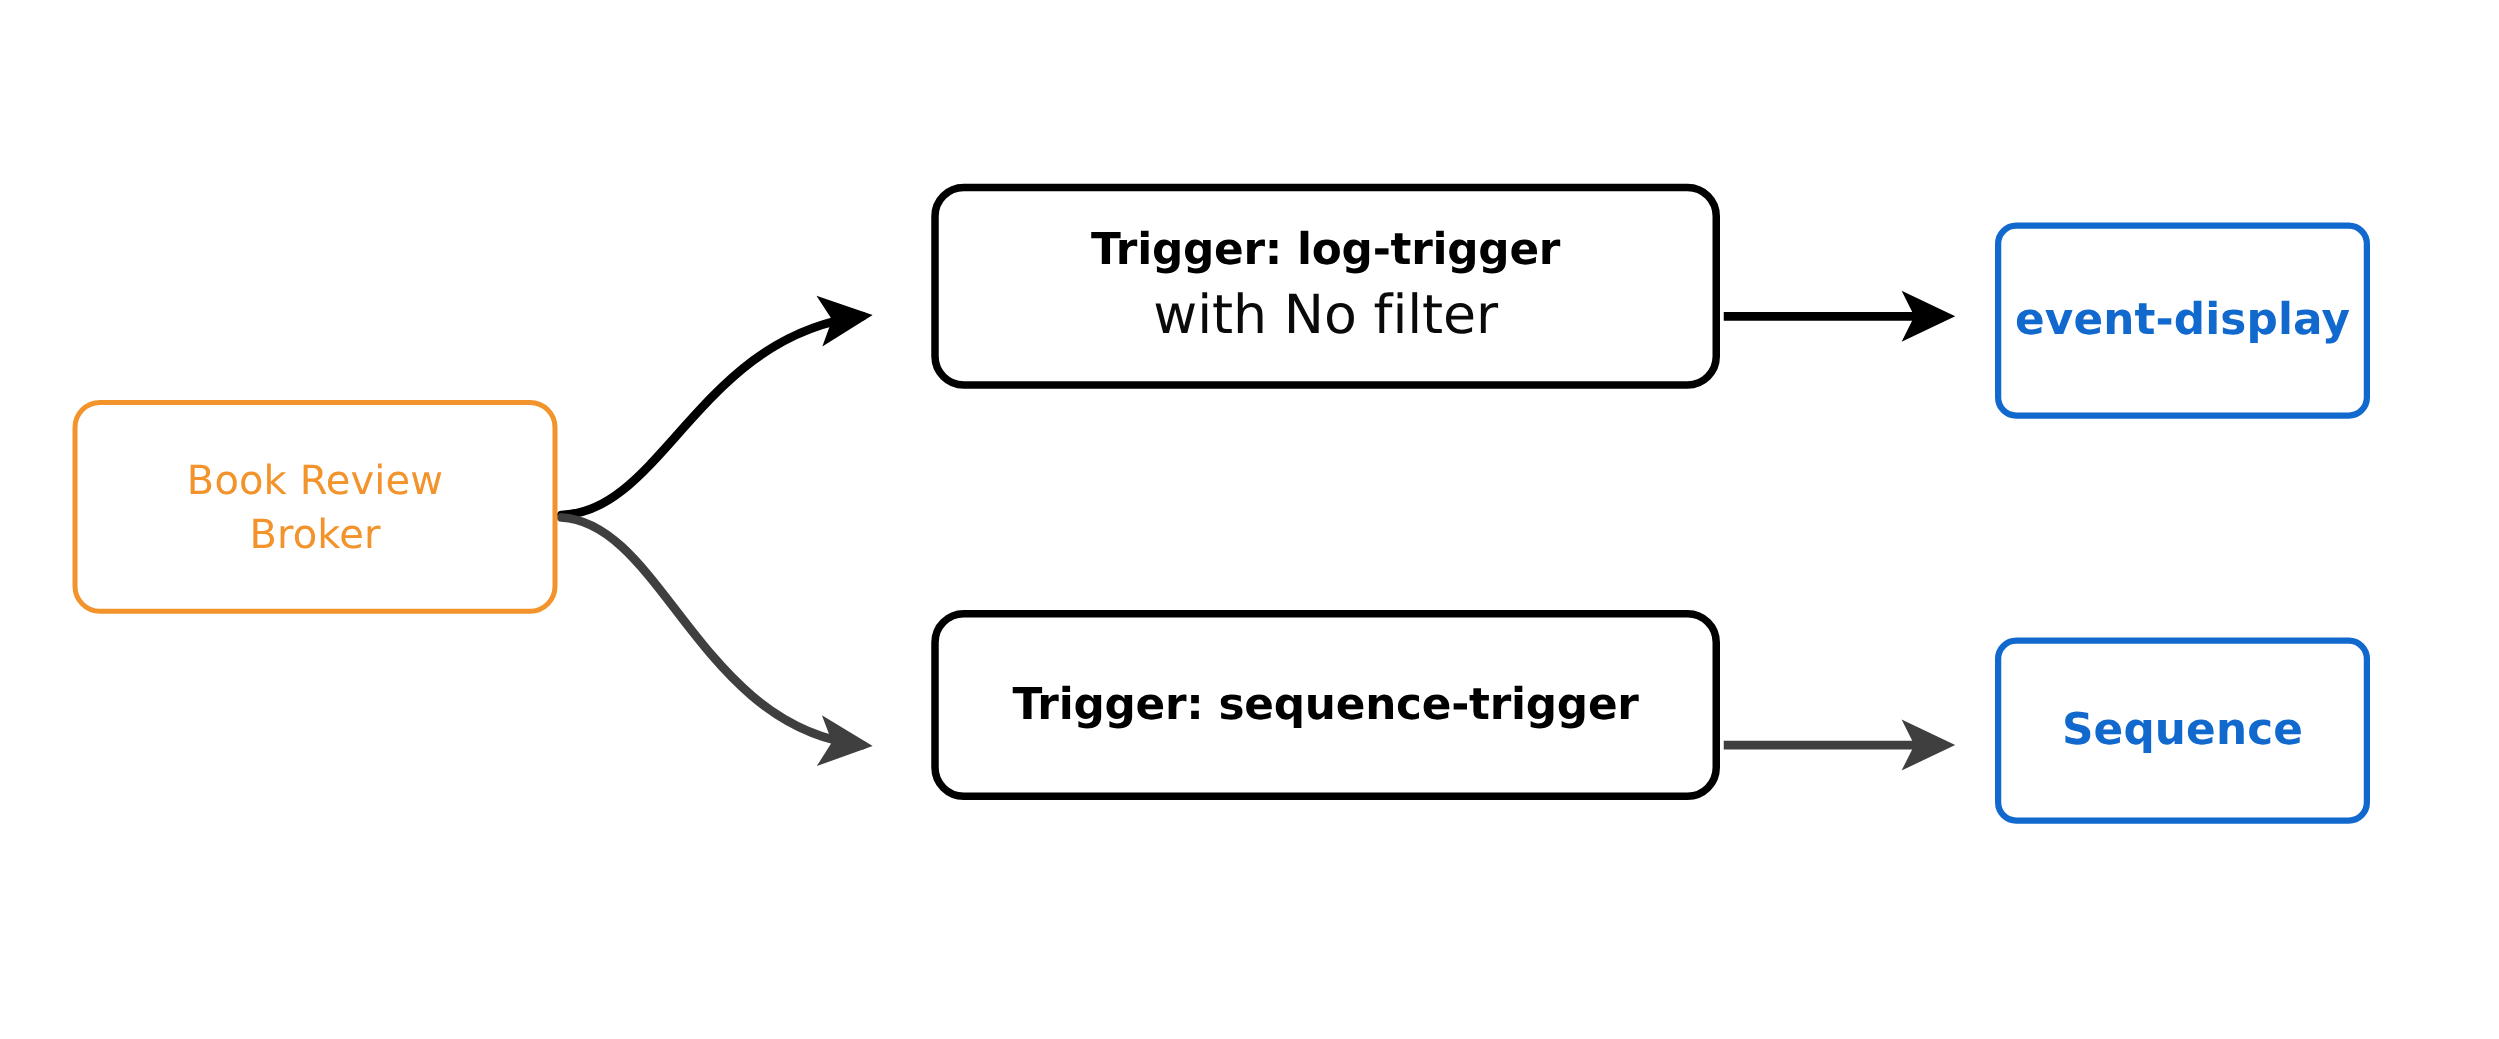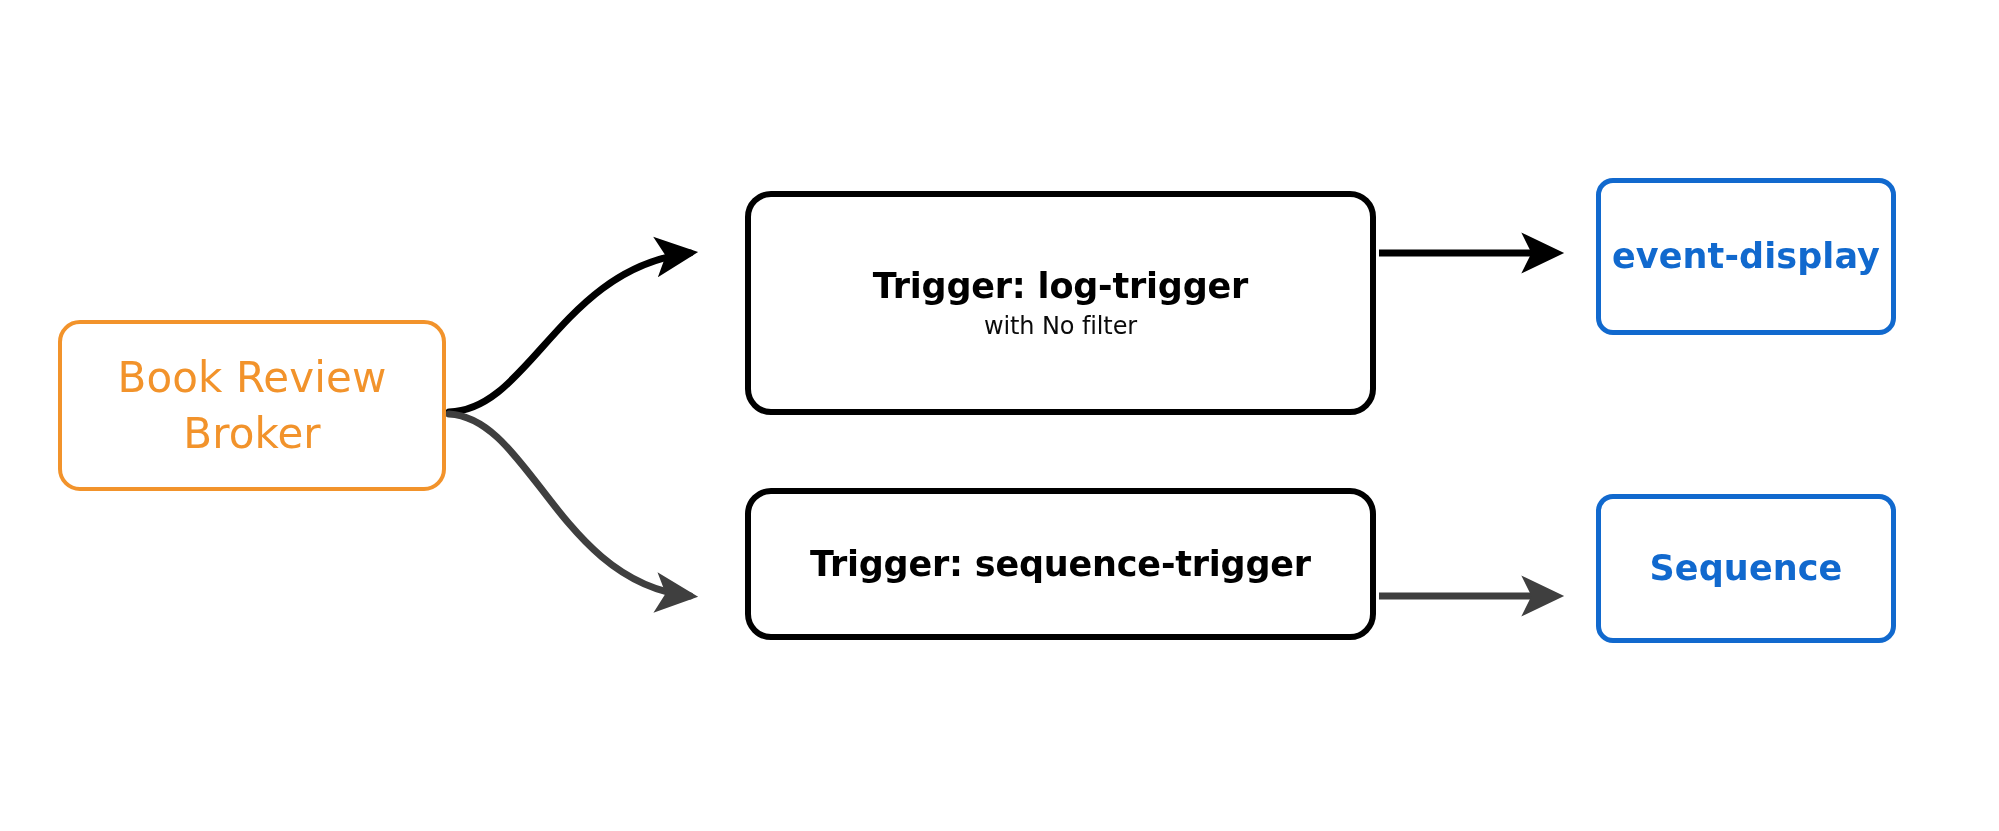--- a/index.html
+++ b/index.html
@@ -41,70 +41,69 @@
   .node-broker {
     left: 58px;
     top: 320px;
     width: 388px;
     height: 171px;
     border: 4px solid #F2932B;
     border-radius: 22px;
   }
   .node-broker .line {
     color: #F2932B;
-    font-size: 42px;
+    font-size: 32px;
     line-height: 1.33;
     font-weight: 400;
     letter-spacing: 0.1px;
   }
 
   
   .node-trigger {
     left: 745px;
     width: 631px;
     border-radius: 26px;
     border: 6px solid #000000;
   }
   .node-trigger.top {
     top: 147px;
-    height: 224px;
-    margin-top: 44px;
+    height: 164px;
   }
   .node-trigger.bottom {
     top: 488px;
     height: 152px;
   }
   .node-trigger .title {
     color: #000000;
     font-size: 35px;
     font-weight: 700;
     line-height: 1.34;
     letter-spacing: -0.2px;
   }
   .node-trigger .subtitle {
     color: #0a0a0a;
-    font-size: 24px;
+    font-size: 43px;
     font-weight: 400;
     line-height: 1.34;
     letter-spacing: -0.1px;
   }
 
   
   .node-sink {
     left: 1596px;
     width: 300px;
     border: 5px solid #1169CE;
     border-radius: 17px;
   }
   .node-sink.top {
     top: 178px;
     height: 157px;
   }
   .node-sink.bottom {
-    top: 494px;
+    top: 510px;
     height: 149px;
   }
   .node-sink .line {
     color: #1169CE;
     font-size: 35px;
     font-weight: 700;
     line-height: 1.3;
     letter-spacing: 0.1px;
   }
 </style>

